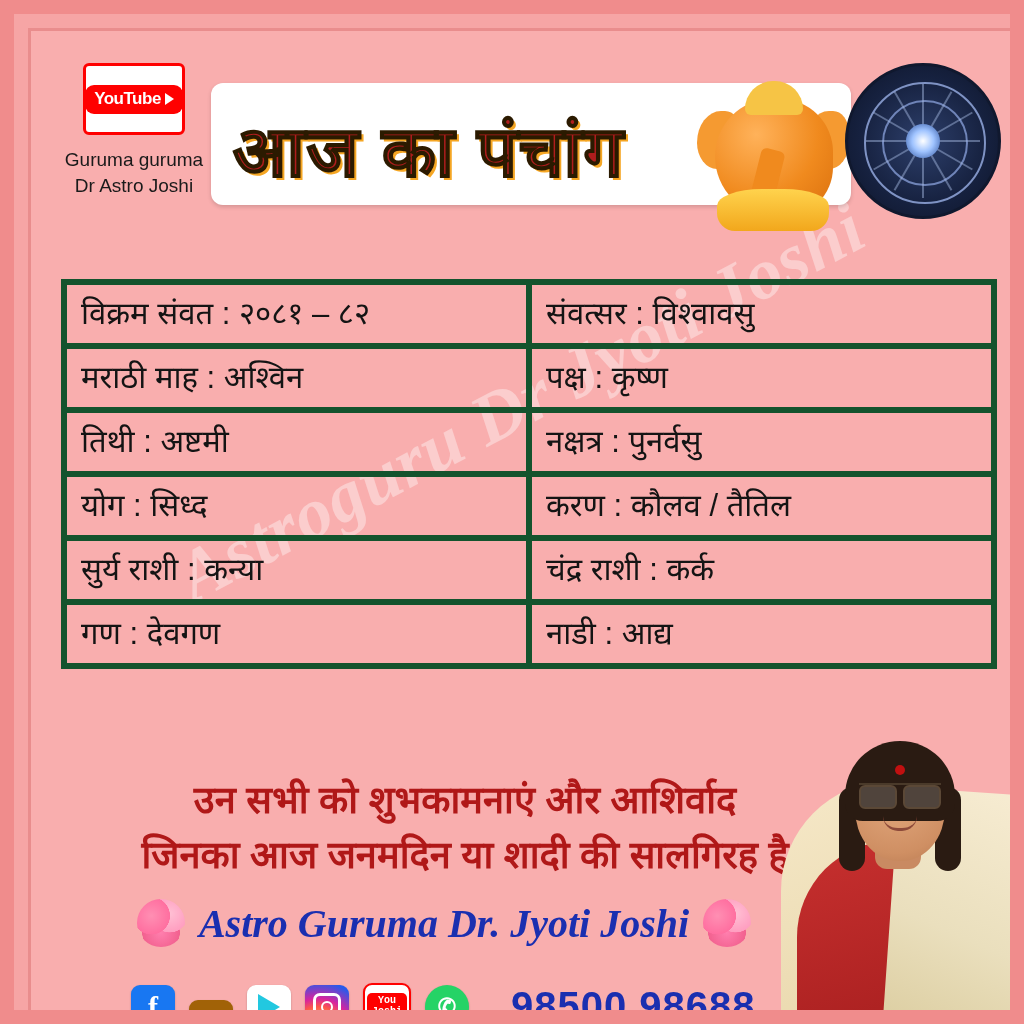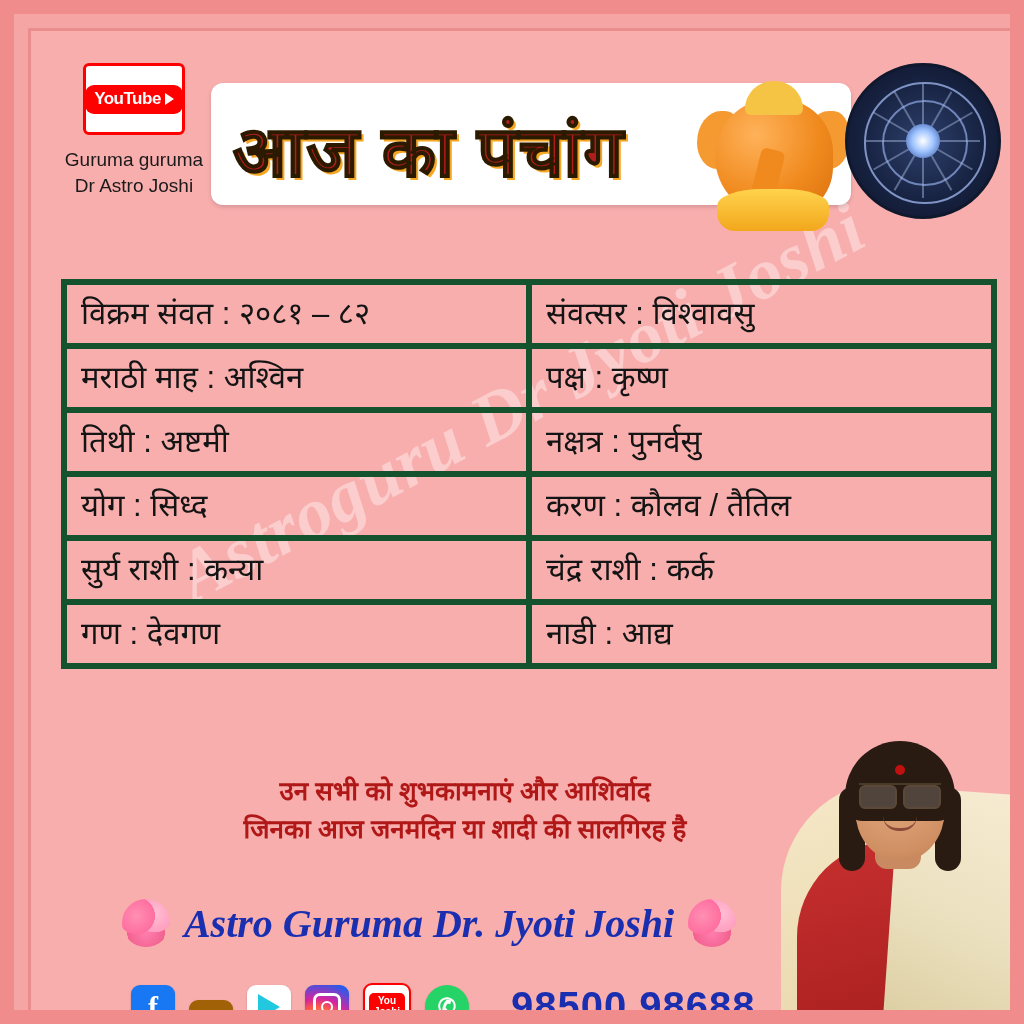--- a/index.html
+++ b/index.html
@@ -215,29 +215,29 @@
   }
   .table td.left { width: 50%; }
 
   
   .greeting {
     position: absolute;
     left: 34px; top: 742px;
     width: 800px;
     text-align: center;
     color: #b01818;
-    font-size: 26px;
+    font-size: 38px;
     font-weight: bold;
     line-height: 1.45;
   }
 
   
   .signature-row {
     position: absolute;
-    left: 3px; top: 868px;
+    left: 18px; top: 868px;
     width: 790px;
     display: flex;
     align-items: center;
     justify-content: center;
     gap: 14px;
   }
   .sig-text {
     font-family: "Liberation Serif", serif;
     font-size: 40px;
     font-weight: bold;
@@ -299,20 +299,21 @@
     border: 2px solid #fff;
     border-radius: 50%;
   }
   .ic-yt { background: #ffffff; border: 2px solid #ff0000; }
   .ic-yt .pill {
     background: #ff0000; color: #fff;
     font-size: 10px; font-weight: bold;
     padding: 3px 5px; border-radius: 5px;
     line-height: 1.05;
     text-align: center;
+    font-family: Liberation Mono, monospace;
   }
   .ic-wa { background: #25d366; border-radius: 50%; font-size: 22px; }
   .phone {
     margin-left: 28px;
     font-size: 40px;
     font-weight: bold;
     color: #1a2fb0;
     font-family: "Liberation Sans", sans-serif;
     letter-spacing: 1px;
   }

